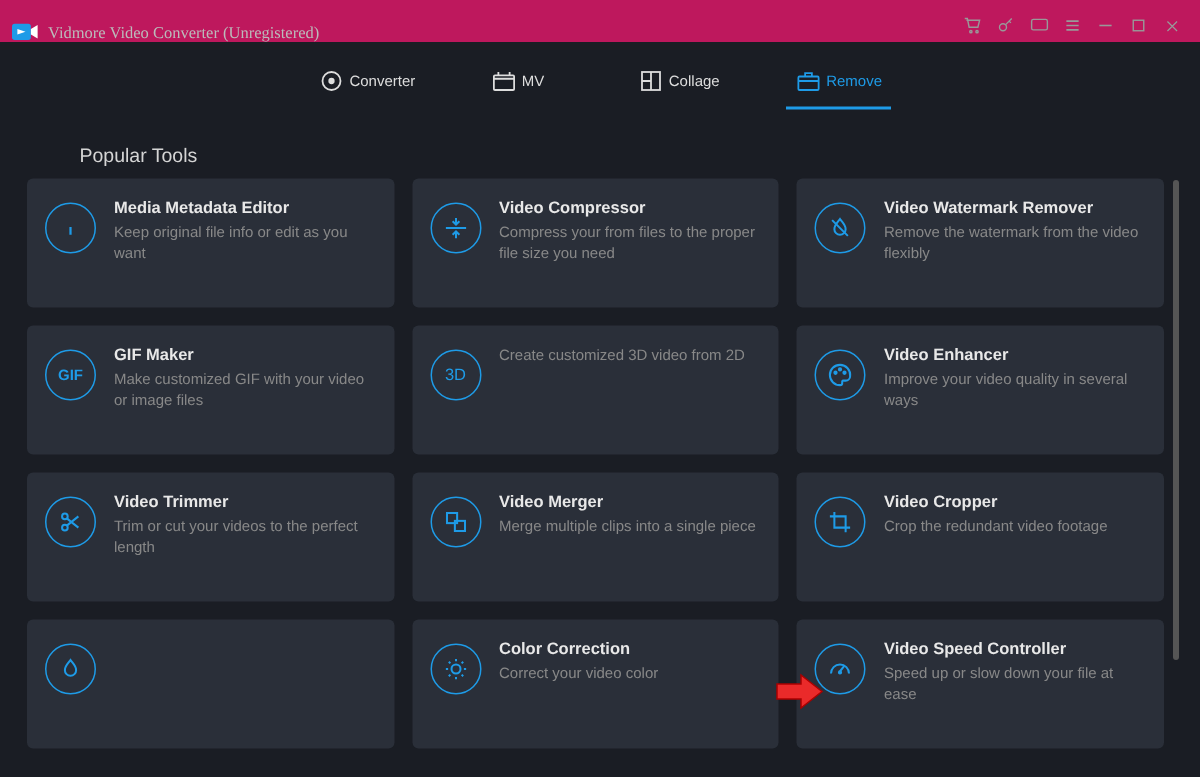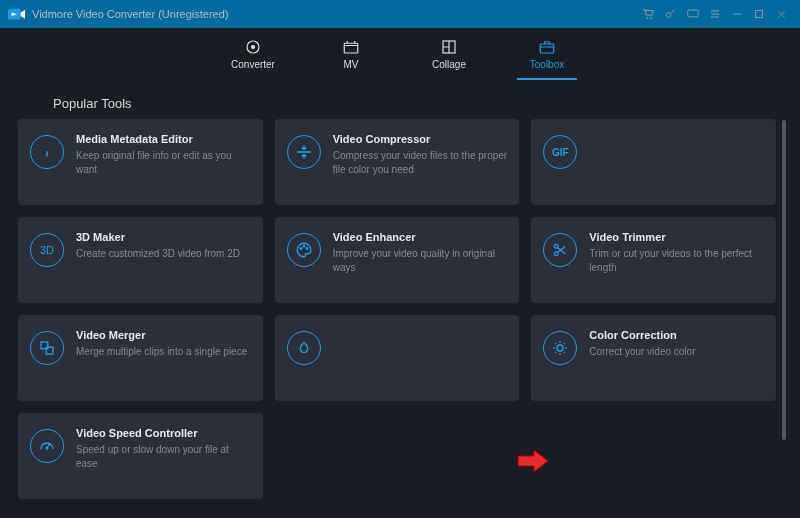--- a/index.html
+++ b/index.html
@@ -1,26 +1,26 @@
 <!DOCTYPE html>
 <html><head>
 <meta charset="utf-8">
 <style>
   * { margin: 0; padding: 0; box-sizing: border-box; }
   body { width: 800px; height: 518px; background: #1a1d24; font-family: -apple-system, Segoe UI, sans-serif; color: #c8c8c8; overflow: hidden; }
-  .titlebar { height: 28px; display: flex; align-items: center; padding: 0 8px; background: #0369a1; }
+  .titlebar { height: 28px; display: flex; align-items: flex-end; padding: 0 8px; background: #be185d; font-family: Liberation Serif, serif; }
   .app-logo { width: 18px; height: 14px; margin-right: 6px; }
   .app-title { font-size: 11px; color: #bbb; }
   .titlebar-spacer { flex: 1; }
   .titlebar-btn { width: 22px; height: 22px; display: flex; align-items: center; justify-content: center; color: #999; cursor: pointer; }
   .titlebar-btn svg { width: 14px; height: 14px; }
   .titlebar-btn.close svg { width: 11px; height: 11px; }
 
   .tabbar { height: 56px; display: flex; align-items: center; justify-content: center; gap: 38px; background: #1a1d24; }
-  .tab { display: flex; flex-direction: column; align-items: center; gap: 3px; padding: 6px 6px 8px; cursor: pointer; color: #ddd; border-bottom: 2px solid transparent; min-width: 60px; }
+  .tab { display: flex; flex-direction: row; align-items: center; gap: 3px; padding: 6px 6px 8px; cursor: pointer; color: #ddd; border-bottom: 2px solid transparent; min-width: 60px; }
   .tab svg { width: 18px; height: 18px; }
   .tab-label { font-size: 10px; }
   .tab.active { color: #1e9be7; border-bottom-color: #1e9be7; }
   .tab.active svg { color: #1e9be7; }
 
   .section-title { padding: 12px 0 8px 20px; font-size: 13px; color: #d5d5d5; margin-left: 33px; }
 
   .cards-wrap { display: flex; padding: 0 14px 0 18px; }
   .cards { display: grid; grid-template-columns: repeat(3, 1fr); gap: 12px; flex: 1; }
   .card { background: #2a2f39; border-radius: 4px; padding: 14px 12px; display: flex; gap: 12px; align-items: flex-start; min-height: 86px; cursor: pointer; }
@@ -108,21 +108,21 @@
         <rect x="4" y="4" width="16" height="16"></rect>
         <path d="M12 4v16M4 12h8"></path>
       </svg>
     <span class="tab-label">Collage</span>
   </div>
   <div class="tab active">
     <svg viewBox="0 0 24 24" fill="none" stroke="currentColor" stroke-width="1.6">
         <rect x="3" y="8" width="18" height="12" rx="1"></rect>
         <path d="M3 12h18M9 8V5h6v3"></path>
       </svg>
-    <span class="tab-label">Toolbox</span>
+    <span class="tab-label">Remove</span>
   </div>
 </div>
 
 <div class="section-title">Popular Tools</div>
 
 <div class="cards-wrap">
 <div class="cards">
 
   <div class="card">
     <div class="card-icon">
@@ -137,49 +137,64 @@
   </div>
 
   <div class="card">
     <div class="card-icon">
           <svg viewBox="0 0 24 24" fill="none" stroke="currentColor" stroke-width="1.8">
             <path d="M12 3v6M9 6l3 3 3-3M12 21v-6M9 18l3-3 3 3M3 12h18"></path>
           </svg>
         </div>
     <div class="card-text">
           <div class="card-title">Video Compressor</div>
-          <div class="card-desc">Compress your video files to the proper file color you need</div>
-        </div>
-  </div>
-
+          <div class="card-desc">Compress your from files to the proper file size you need</div>
+        </div>
+  </div>
+
+  <div class="card">
+    <div class="card-icon">
+          <svg viewBox="0 0 24 24" fill="none" stroke="currentColor" stroke-width="1.8">
+            <path d="M12 4c2 3 5 5 5 9a5 5 0 01-10 0c0-4 3-6 5-9z"></path>
+            <path d="M5 5l14 14"></path>
+          </svg>
+        </div>
+    <div class="card-text">
+          <div class="card-title">Video Watermark Remover</div>
+          <div class="card-desc">Remove the watermark from the video flexibly</div>
+        </div>
+  </div>
 
   <div class="card">
     <div class="card-icon" style="font-size:10px;font-weight:700;">GIF</div>
+    <div class="card-text">
+          <div class="card-title">GIF Maker</div>
+          <div class="card-desc">Make customized GIF with your video or image files</div>
+        </div>
   </div>
 
   <div class="card">
     <div class="card-icon" style="font-size:11px;font-weight:400;">3D</div>
     <div class="card-text">
-          <div class="card-title">3D Maker</div>
           <div class="card-desc">Create customized 3D video from 2D</div>
         </div>
   </div>
 
   <div class="card">
     <div class="card-icon">
           <svg viewBox="0 0 24 24" fill="none" stroke="currentColor" stroke-width="1.8">
             <path d="M12 3a9 9 0 100 18c1.5 0 2-1 2-2s-.5-2 1-2h2a4 4 0 004-4 9 9 0 00-9-10z"></path>
             <circle cx="8" cy="10" r="1" fill="currentColor"></circle>
             <circle cx="12" cy="7" r="1" fill="currentColor"></circle>
             <circle cx="16" cy="10" r="1" fill="currentColor"></circle>
           </svg>
         </div>
     <div class="card-text">
           <div class="card-title">Video Enhancer</div>
-          <div class="card-desc">Improve your video quality in original ways</div>
+          <div class="card-desc">Improve your video quality in several ways</div>
         </div>
   </div>
 
   <div class="card">
     <div class="card-icon">
           <svg viewBox="0 0 24 24" fill="none" stroke="currentColor" stroke-width="1.8">
             <circle cx="7" cy="7" r="2.5"></circle>
             <circle cx="7" cy="17" r="2.5"></circle>
             <path d="M9 9l10 8M9 15l10-8"></path>
           </svg>
@@ -196,20 +211,31 @@
             <rect x="4" y="4" width="9" height="9"></rect>
             <rect x="11" y="11" width="9" height="9"></rect>
           </svg>
         </div>
     <div class="card-text">
           <div class="card-title">Video Merger</div>
           <div class="card-desc">Merge multiple clips into a single piece</div>
         </div>
   </div>
 
+  <div class="card">
+    <div class="card-icon">
+          <svg viewBox="0 0 24 24" fill="none" stroke="currentColor" stroke-width="1.8">
+            <path d="M7 3v14h14M3 7h14v14"></path>
+          </svg>
+        </div>
+    <div class="card-text">
+          <div class="card-title">Video Cropper</div>
+          <div class="card-desc">Crop the redundant video footage</div>
+        </div>
+  </div>
 
   <div class="card">
     <div class="card-icon">
           <svg viewBox="0 0 24 24" fill="none" stroke="currentColor" stroke-width="1.8">
             <path d="M12 4c2 3 5 5 5 9a5 5 0 01-10 0c0-4 3-6 5-9z"></path>
           </svg>
         </div>
   </div>
 
   <div class="card">

